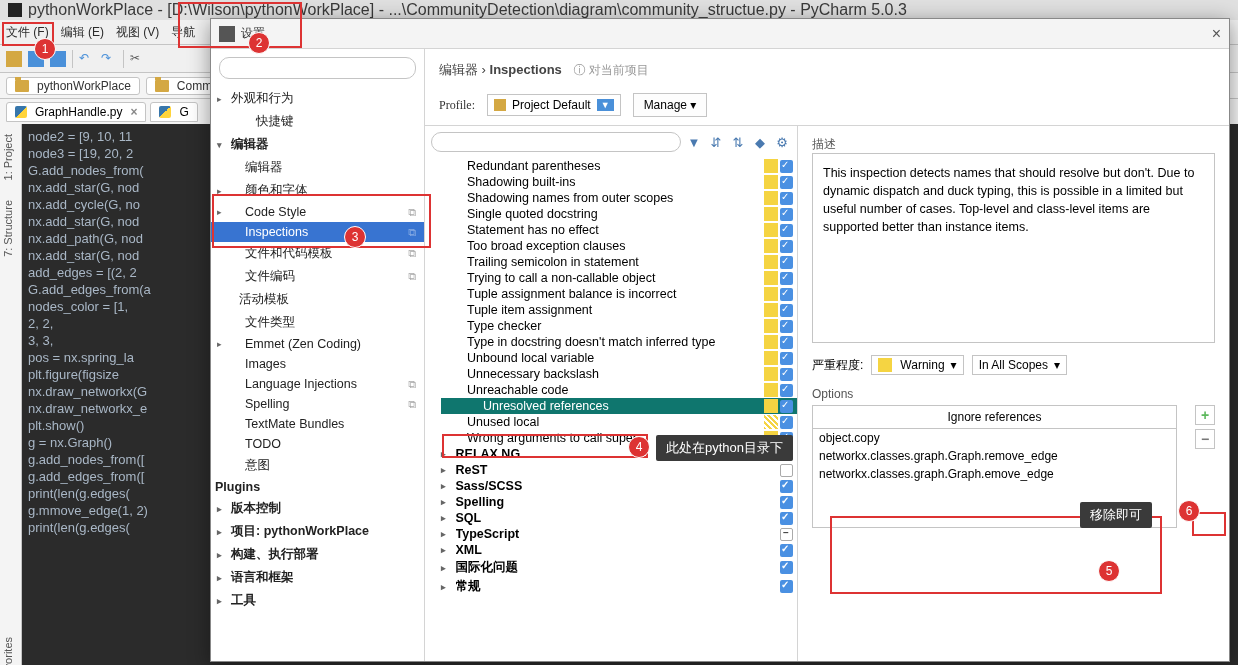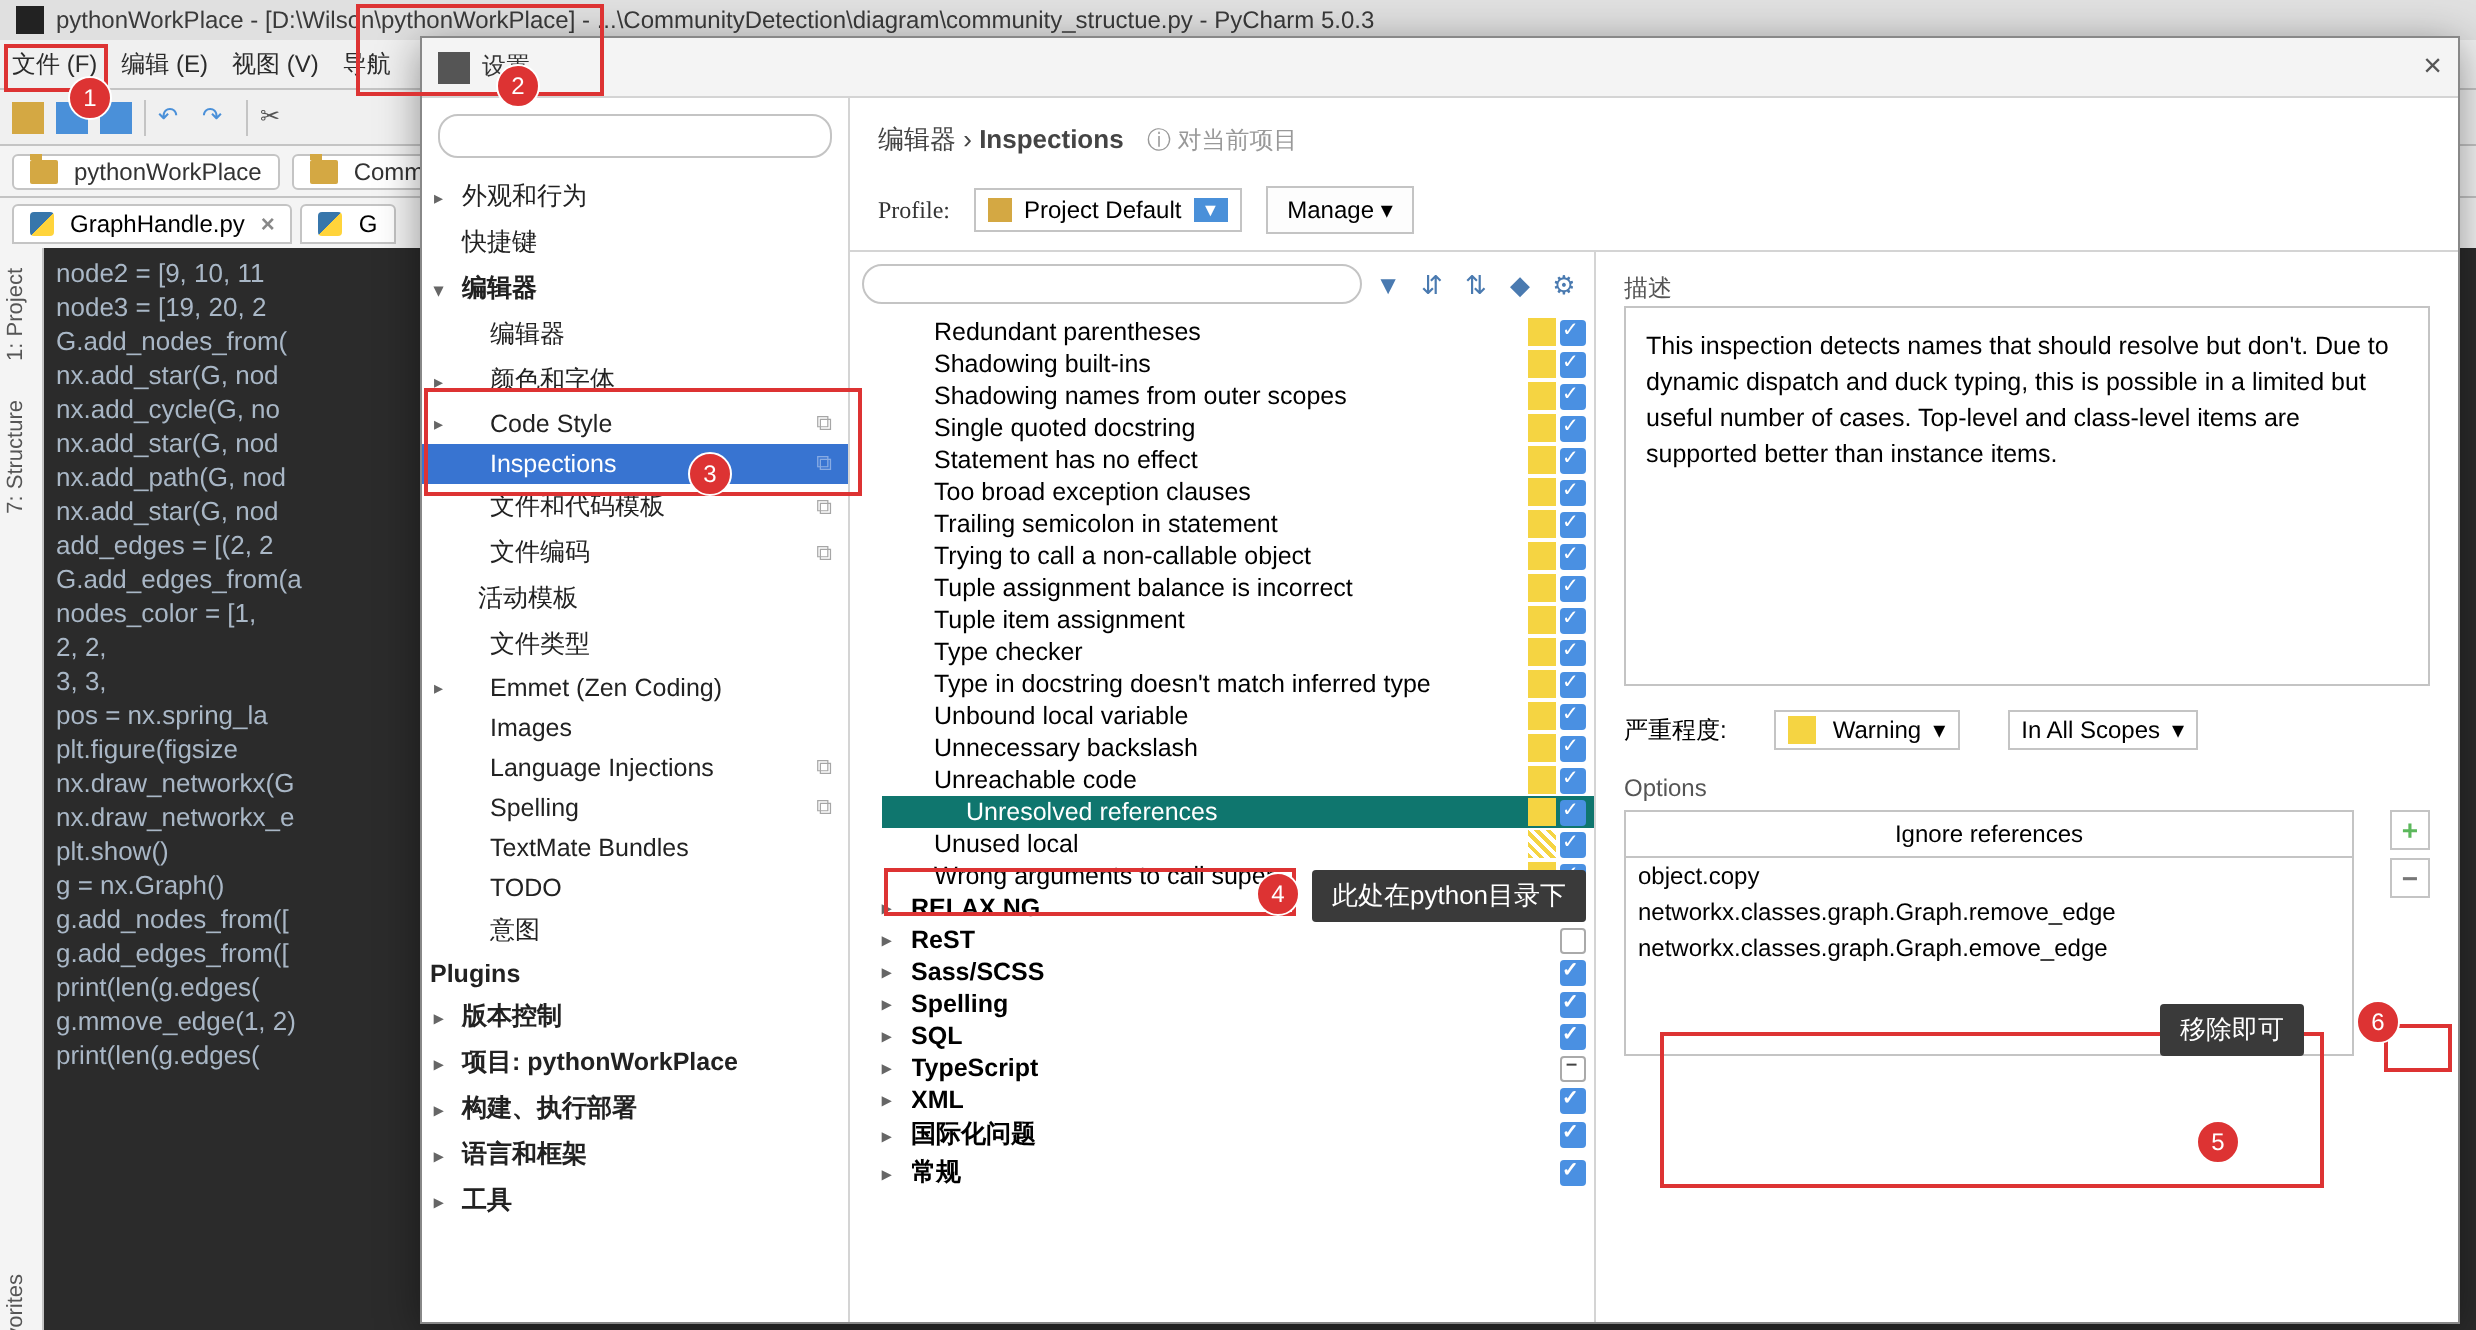--- a/index.html
+++ b/index.html
@@ -1,18 +1,18 @@
 <!DOCTYPE html>
 <html><head>
 <meta charset="utf-8">
 <style>
 * { box-sizing: border-box; margin: 0; padding: 0; font-family: "Microsoft YaHei", Arial, sans-serif; }
 body { background: #3c3f41; width: 1238px; height: 665px; overflow: hidden; position: relative; font-size: 12px; }
 
-.title-bar { background: #e0e0e0; color: #3a3a3a; padding: 3px 8px; font-size: 12px; height: 20px; display: flex; align-items: center; }
+.title-bar { background: #e0e0e0; color: #3a3a3a; padding: 3px 8px; font-size: 16px; height: 20px; display: flex; align-items: center; }
 .menu-bar { background: #f0f0f0; padding: 2px 6px; height: 24px; display: flex; align-items: center; gap: 12px; font-size: 12px; color: #2b2b2b; position: relative; }
 .menu-bar span { cursor: pointer; }
 .toolbar { background: #f0f0f0; height: 28px; display: flex; align-items: center; padding: 0 6px; gap: 6px; border-top: 1px solid #c4c4c4; }
 .toolbar .icon { width: 16px; height: 16px; }
 
 .nav-bar { background: #f4f4f4; height: 26px; display: flex; align-items: center; padding: 0 6px; font-size: 12px; color: #333; border-top: 1px solid #c4c4c4; gap: 6px;}
 .nav-bar .crumb { background: #fff; border: 1px solid #c4c4c4; border-radius: 3px; padding: 1px 8px; display: flex; align-items: center; gap: 4px; }
 
 .tabs { background: #f4f4f4; height: 26px; display: flex; align-items: center; padding: 0 6px; gap: 4px; border-top: 1px solid #c4c4c4; }
 .tab { background: #fff; border: 1px solid #c4c4c4; border-radius: 3px 3px 0 0; padding: 2px 8px; font-size: 12px; display: flex; align-items: center; gap: 4px; }
@@ -69,21 +69,21 @@
 .chk { width:13px; height:13px; background:#4a90e2; border-radius:2px; position:relative; }
 .chk::after { content:"✓"; color:#fff; font-size:10px; position:absolute; left:1px; top:-1px; }
 .chk.empty { background:#fff; border:1px solid #aaa; }
 .chk.empty::after { content:""; }
 .chk.dash { background:#fff; border:1px solid #aaa; }
 .chk.dash::after { content:"–"; color:#444; left:2px; top:-2px; }
 
 .insp-right { flex:1; padding: 10px 14px; display:flex; flex-direction:column; gap:12px; overflow:auto; }
 .desc-box { border:1px solid #c4c4c4; padding:10px; font-size:12.5px; line-height:1.45; min-height: 190px; }
 .desc-label { font-size:12px; color:#555; }
-.sev-row { display:flex; align-items:center; gap:24px; }
+.sev-row { display:flex; align-items:center; gap:8px; }
 .sev-sel { border:1px solid #c4c4c4; padding:2px 6px; display:flex; align-items:center; gap:6px; font-size:12px; }
 .opt-head { text-align:center; padding:4px; border:1px solid #c4c4c4; border-bottom:none; font-size:12px; }
 .opt-list { border:1px solid #c4c4c4; height: 100px; font-size:12px; }
 .opt-list div { padding: 2px 6px; }
 .opt-btns { display:flex; flex-direction:column; gap:4px; }
 .opt-btn { width:20px; height:20px; border:1px solid #c4c4c4; display:flex; align-items:center; justify-content:center; font-size:14px; font-weight:bold; }
 
 .redbox { position:absolute; border:2px solid #d33; pointer-events:none; }
 .redcircle { position:absolute; width:22px; height:22px; background:#d33; border:1px solid #fff; border-radius:50%; color:#fff; font-size:12px; display:flex; align-items:center; justify-content:center; pointer-events:none; }
 .tooltip { position:absolute; background:#3a3a3a; color:#fff; padding:4px 10px; font-size:13px; border-radius:2px; white-space:nowrap; }
@@ -179,21 +179,21 @@
     <span class="dlg-close">×</span>
   </div>
   <div class="dlg-body">
     <div class="dlg-side">
       <div class="dlg-search"><input placeholder="" style=""></div>
       <div class="tree" id="settings-tree">
           <div class="tree-item" style="padding-left: 20px;">
             <span class="arrow">▸</span>
             <span>外观和行为</span>
           </div>
-          <div class="tree-item" style="padding-left: 20px;">
+          <div class="tree-item" style="padding-left: 8px; margin-left: 37px;">
             <span>快捷键</span>
           </div>
           <div class="tree-item tree-bold" style="padding-left: 20px;">
             <span class="arrow">▾</span>
             <span>编辑器</span>
           </div>
           <div class="tree-item" style="padding-left: 34px;">
             <span>编辑器</span>
           </div>
           <div class="tree-item" style="padding-left: 34px;">

